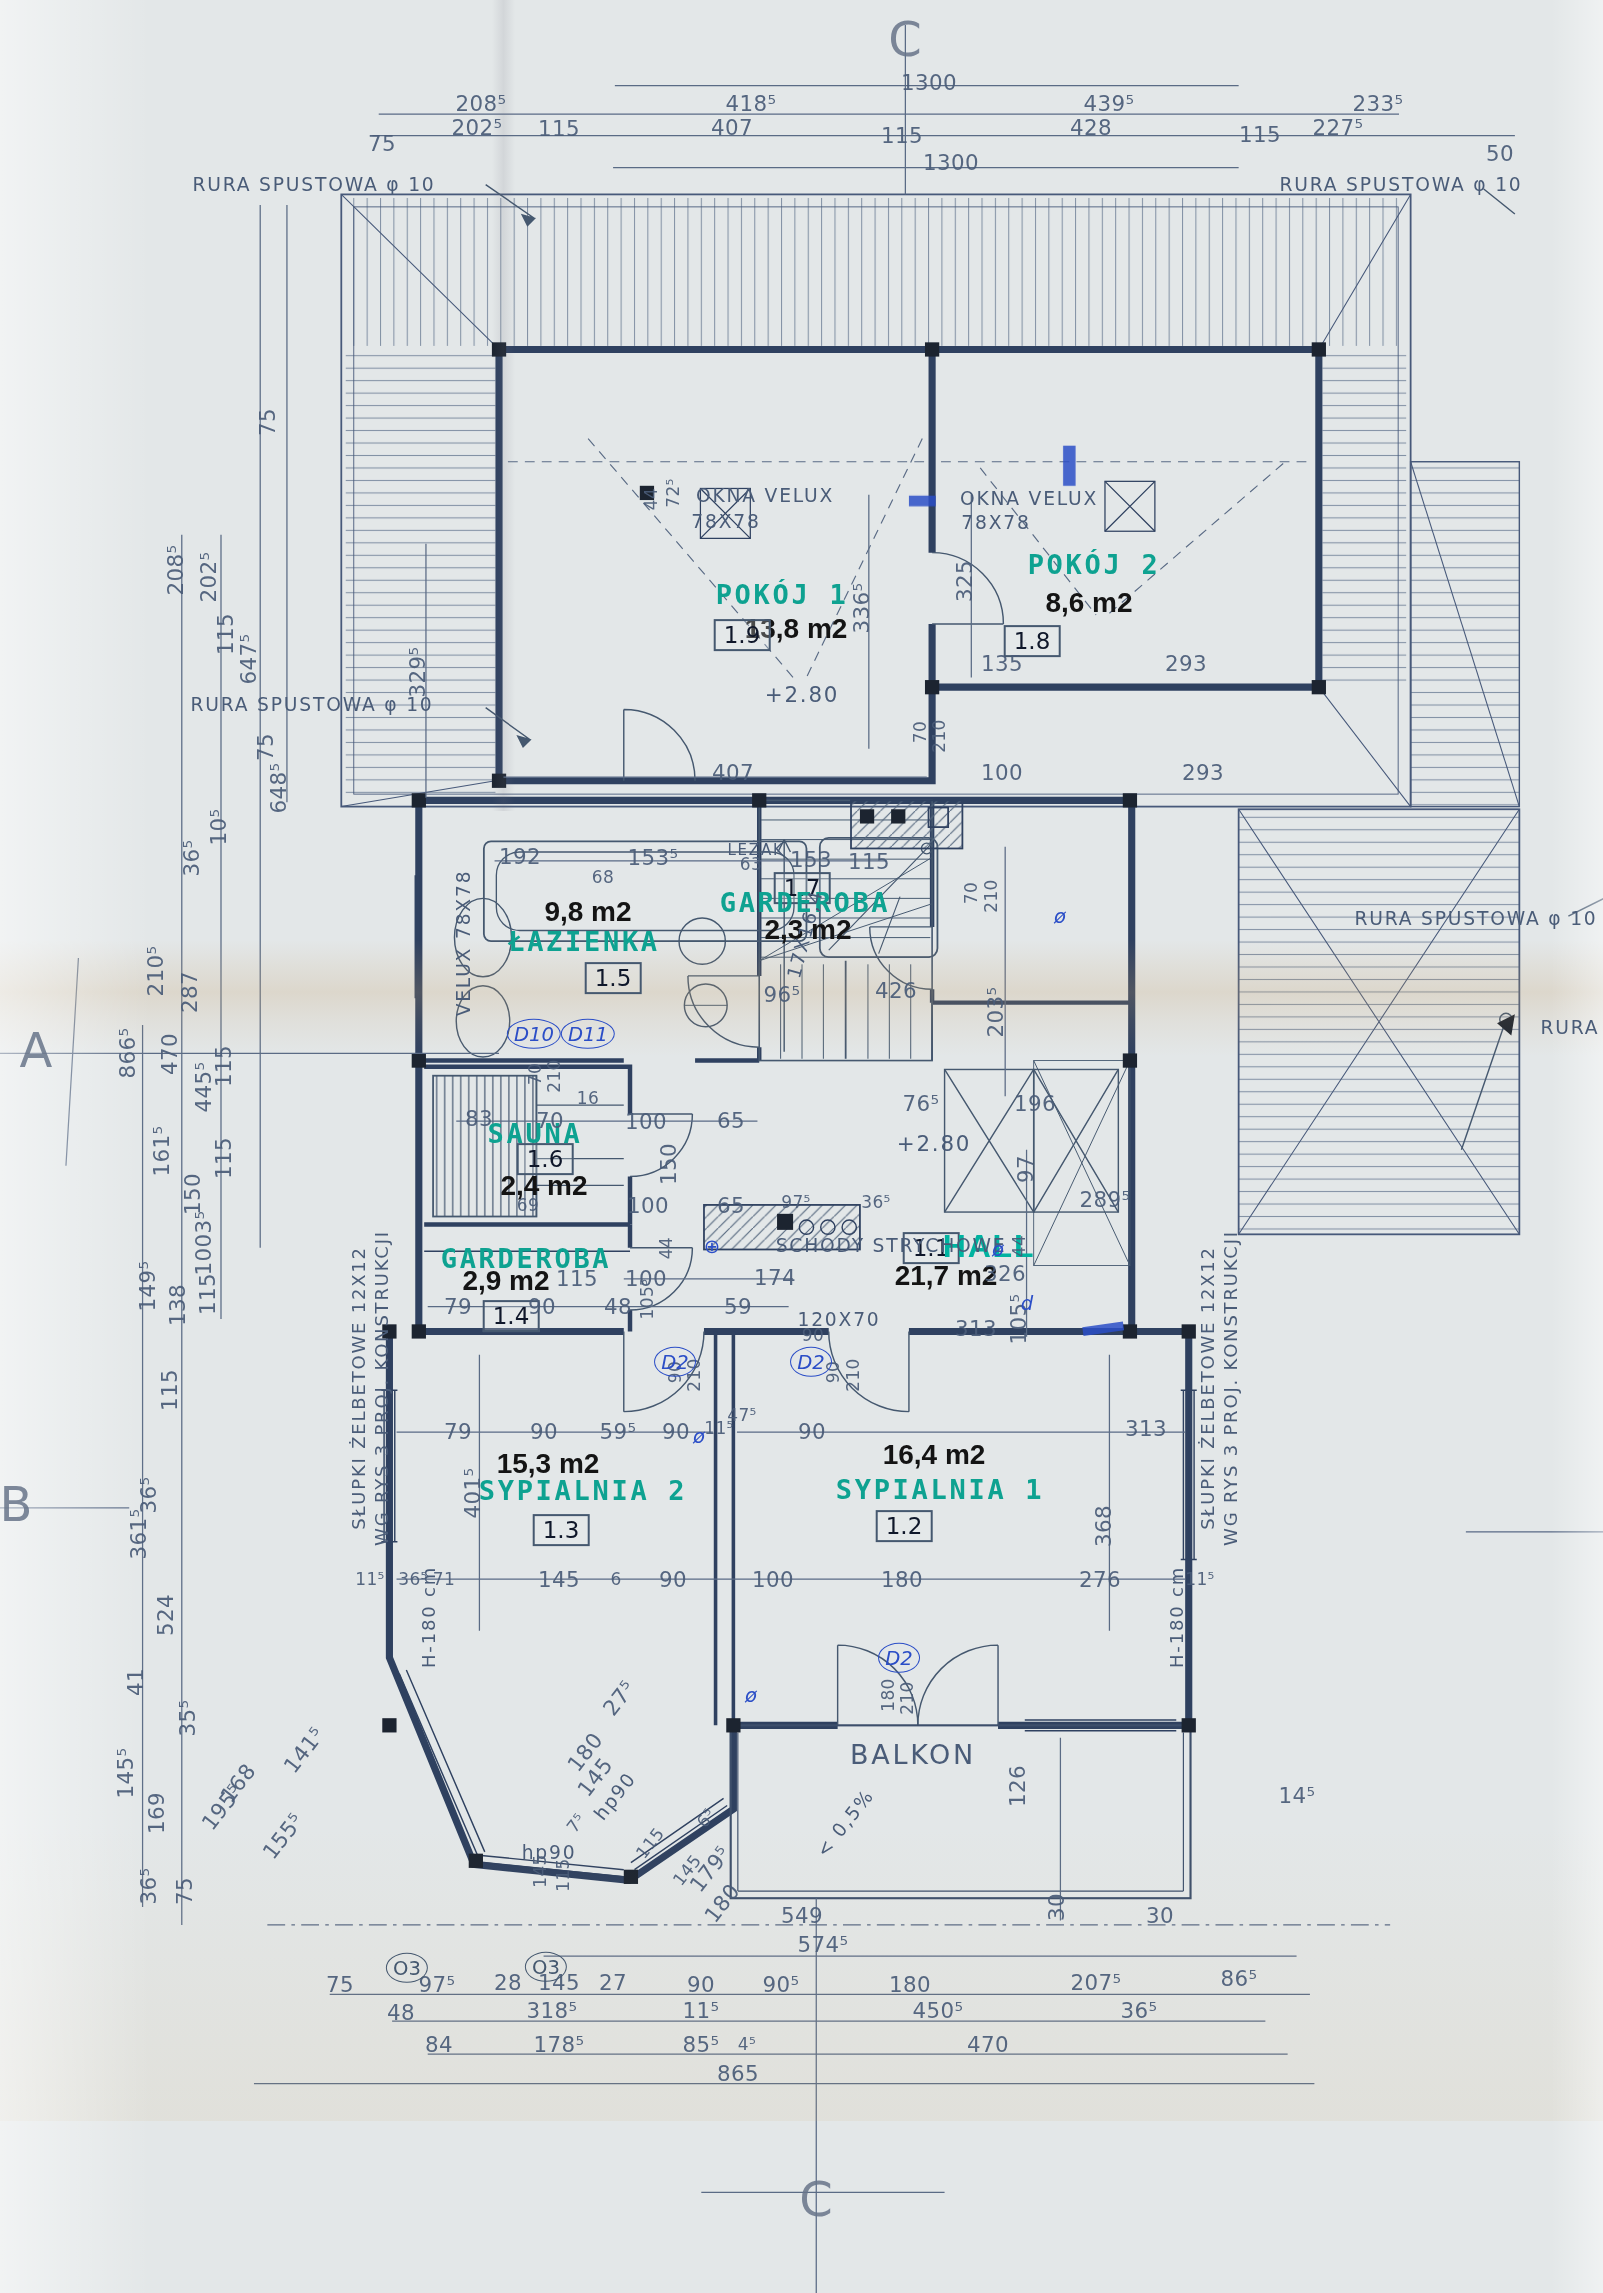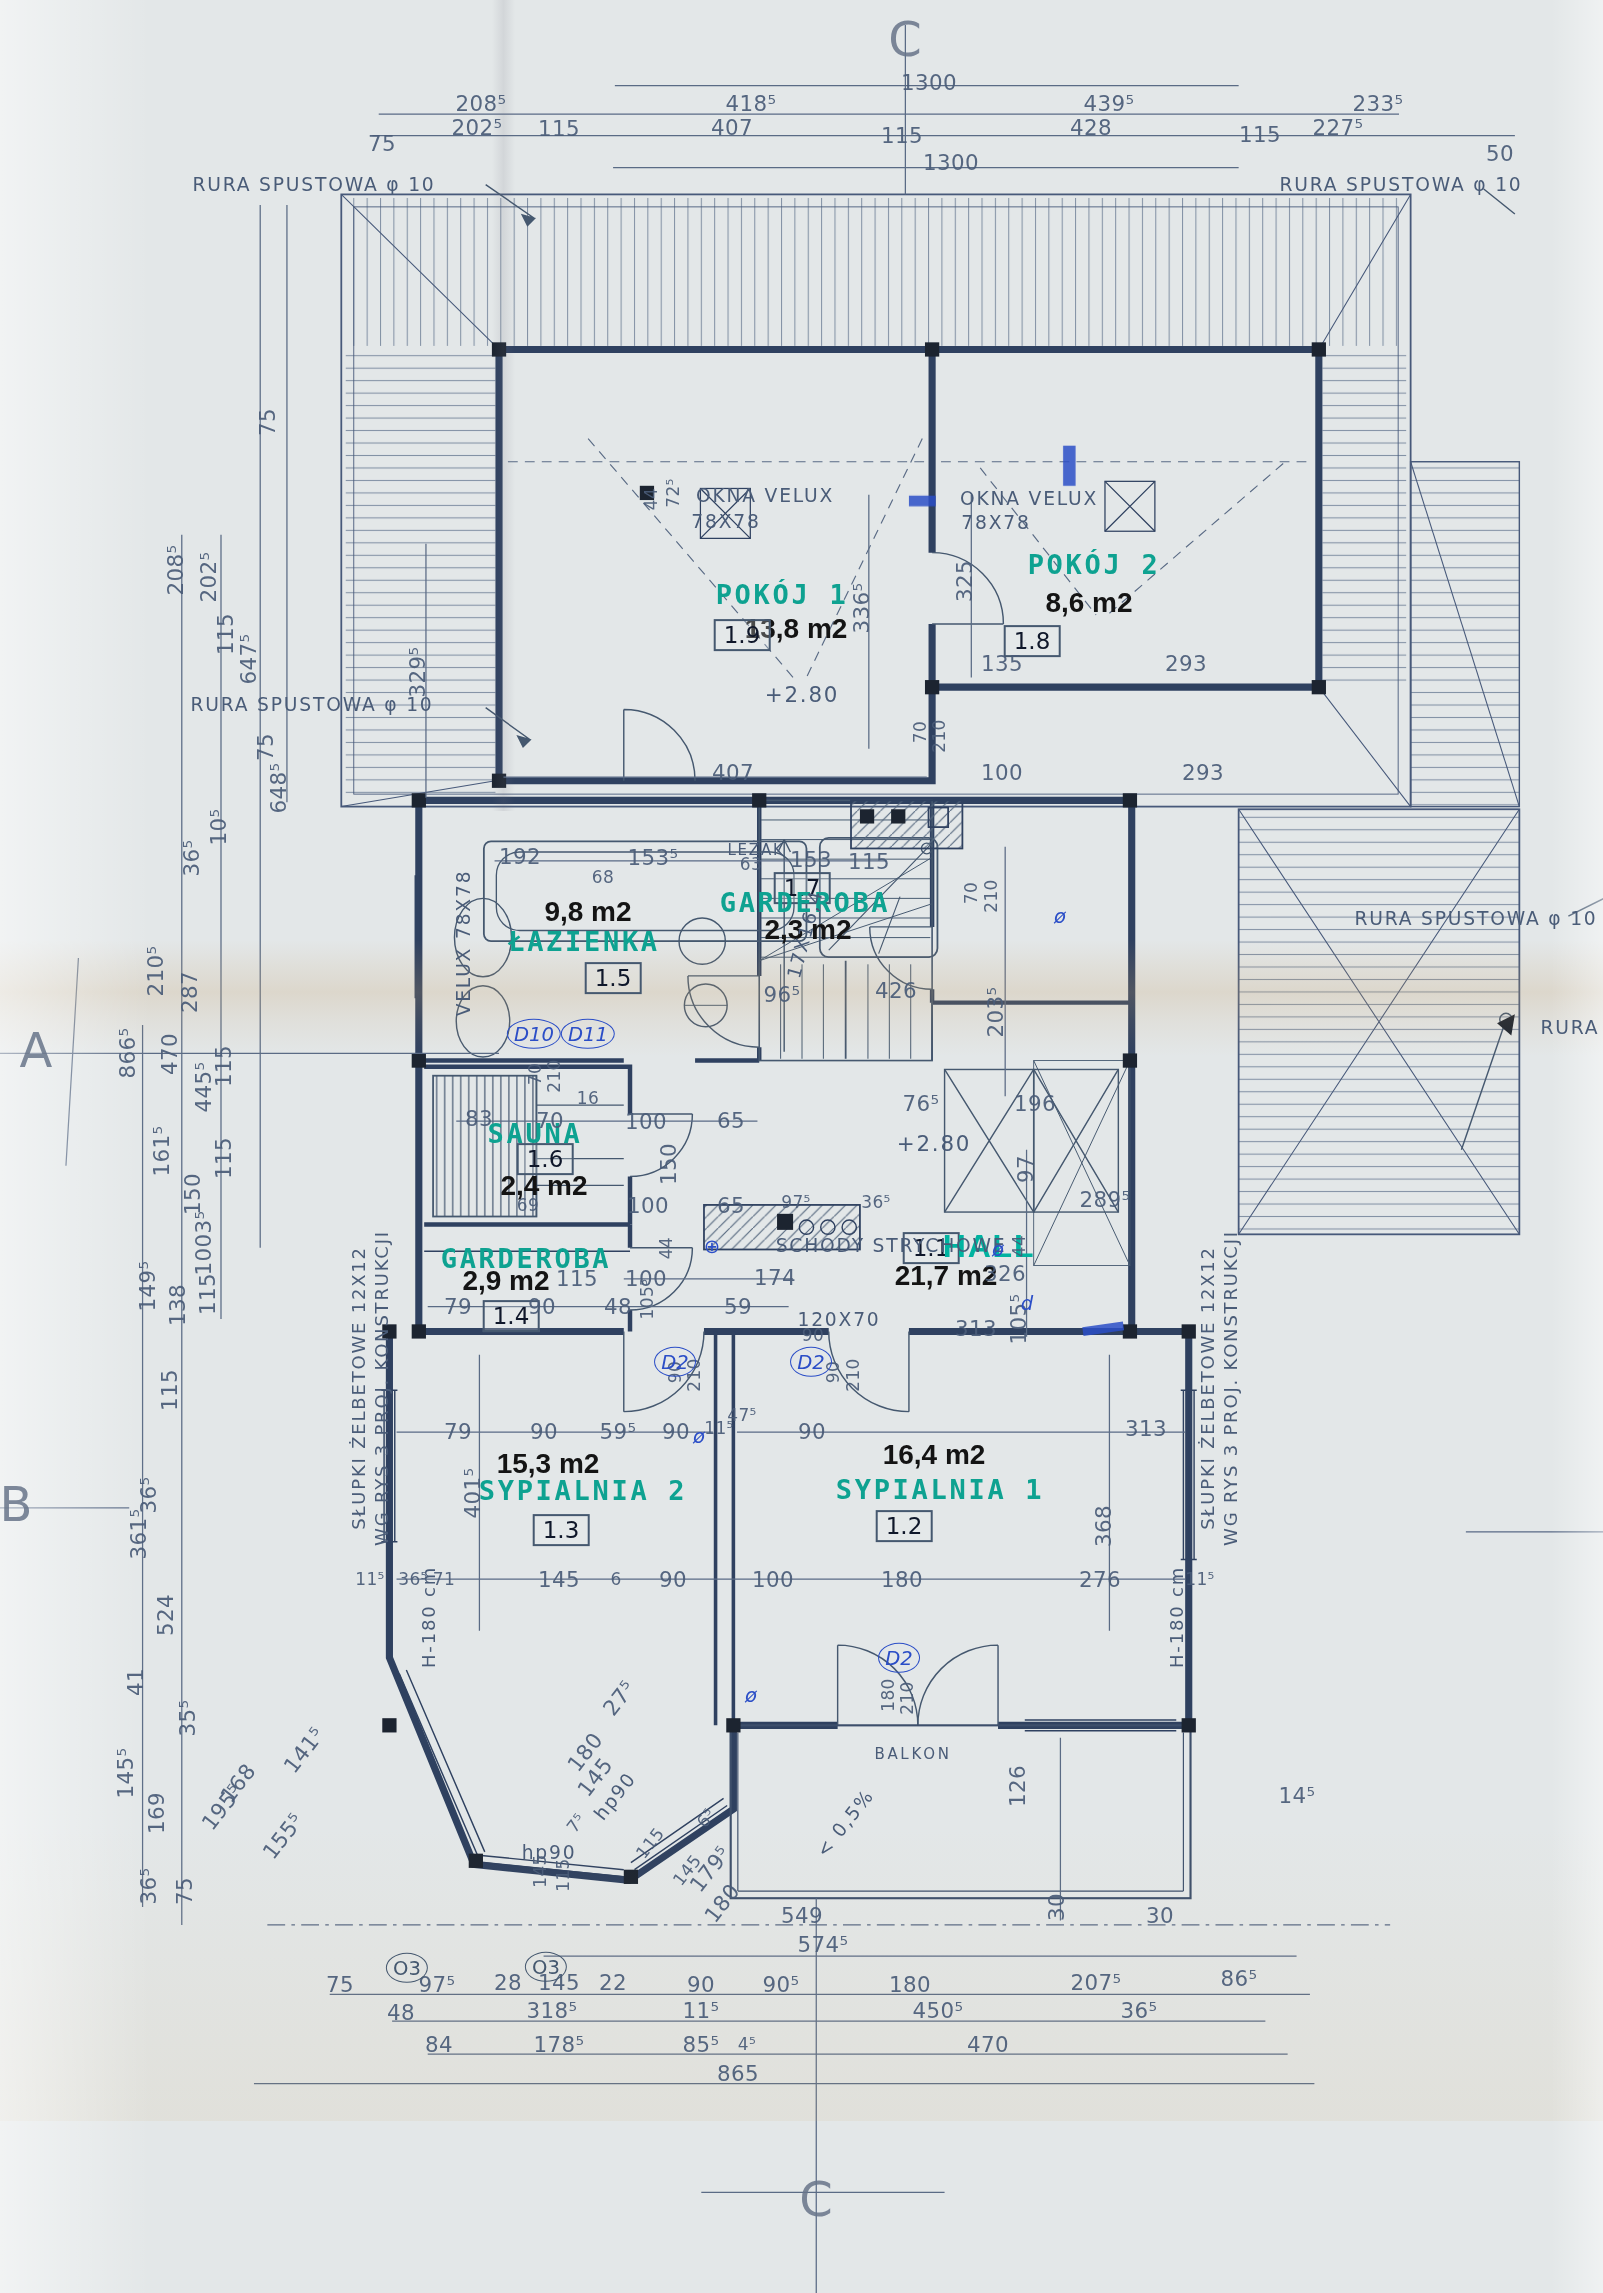--- a/index.html
+++ b/index.html
@@ -290,21 +290,21 @@
 <span class="abs ctr ann" style="left:765px;top:495px;">OKNA VELUX</span>
 <span class="abs ctr ann" style="left:726px;top:521px;">78X78</span>
 <span class="abs ctr ann" style="left:1029px;top:498px;">OKNA VELUX</span>
 <span class="abs ctr ann" style="left:996px;top:522px;">78X78</span>
 <span class="abs ann" style="left:463px;top:943px;transform:translate(-50%,-50%) rotate(-90deg);">VELUX 78X78</span>
 
 <span class="abs ctr ann" style="left:891px;top:1245px;">SCHODY STRYCHOWE</span>
 <span class="abs ctr ann" style="left:839px;top:1319px;">120X70</span>
 <span class="abs ann" style="left:805px;top:934px;transform:translate(-50%,-50%) rotate(-75deg);">17X16,4</span>
 
-<span class="abs ctr ann" style="left:913px;top:1754px;font-size:15px;letter-spacing:2.7px;" ind="">BALKON</span>
+<span class="abs ctr ann" style="left:913px;top:1754px;font-size:27px;letter-spacing:2.7px;" ind="">BALKON</span>
 <span class="abs ann" style="left:845px;top:1823px;transform:translate(-50%,-50%) rotate(-52deg);">&lt; 0,5%</span>
 
 <span class="abs ann" style="left:358px;top:1388px;font-size:18px;transform:translate(-50%,-50%) rotate(-90deg);">SŁUPKI ŻELBETOWE 12X12</span>
 <span class="abs ann" style="left:381px;top:1388px;font-size:18px;transform:translate(-50%,-50%) rotate(-90deg);">WG RYS 3 PROJ. KONSTRUKCJI</span>
 <span class="abs ann" style="left:1207px;top:1388px;font-size:18px;transform:translate(-50%,-50%) rotate(-90deg);">SŁUPKI ŻELBETOWE 12X12</span>
 <span class="abs ann" style="left:1230px;top:1388px;font-size:18px;transform:translate(-50%,-50%) rotate(-90deg);">WG RYS 3 PROJ. KONSTRUKCJI</span>
 
 <span class="abs ctr ann" style="left:756px;top:850px;font-size:15px;">LEŻAK</span>
 <span class="abs ann" style="left:428px;top:1617px;font-size:18px;transform:translate(-50%,-50%) rotate(-90deg);">H-180 cm</span>
 <span class="abs ann" style="left:1176px;top:1617px;font-size:18px;transform:translate(-50%,-50%) rotate(-90deg);">H-180 cm</span>
@@ -381,21 +381,21 @@
       <span class="dim s19" style="left: 687px; top: 1870px; transform: translate(-50%, -50%) rotate(-52deg);">145</span>
       <span class="dim s19" style="left: 650px; top: 1843px; transform: translate(-50%, -50%) rotate(-52deg);">115</span>
       <span class="dim" style="left: 722px; top: 1903px; transform: translate(-50%, -50%) rotate(-52deg);">180</span>
       <span class="dim" style="left: 802px; top: 1915px; transform: translate(-50%, -50%) rotate(0deg);">549</span>
       <span class="dim" style="left: 1160px; top: 1915px; transform: translate(-50%, -50%) rotate(0deg);">30</span>
       <span class="dim" style="left: 823px; top: 1944px; transform: translate(-50%, -50%) rotate(0deg);">574⁵</span>
       <span class="dim" style="left: 340px; top: 1984px; transform: translate(-50%, -50%) rotate(0deg);">75</span>
       <span class="dim" style="left: 437px; top: 1984px; transform: translate(-50%, -50%) rotate(0deg);">97⁵</span>
       <span class="dim" style="left: 508px; top: 1982px; transform: translate(-50%, -50%) rotate(0deg);">28</span>
       <span class="dim" style="left: 559px; top: 1982px; transform: translate(-50%, -50%) rotate(0deg);">145</span>
-      <span class="dim" style="left: 613px; top: 1982px; transform: translate(-50%, -50%) rotate(0deg);">22</span>
+      <span class="dim" style="left: 613px; top: 1982px; transform: translate(-50%, -50%) rotate(0deg);">27</span>
       <span class="dim" style="left: 701px; top: 1984px; transform: translate(-50%, -50%) rotate(0deg);">90</span>
       <span class="dim" style="left: 781px; top: 1984px; transform: translate(-50%, -50%) rotate(0deg);">90⁵</span>
       <span class="dim" style="left: 910px; top: 1984px; transform: translate(-50%, -50%) rotate(0deg);">180</span>
       <span class="dim" style="left: 1096px; top: 1982px; transform: translate(-50%, -50%) rotate(0deg);">207⁵</span>
       <span class="dim" style="left: 1239px; top: 1978px; transform: translate(-50%, -50%) rotate(0deg);">86⁵</span>
       <span class="dim" style="left: 401px; top: 2012px; transform: translate(-50%, -50%) rotate(0deg);">48</span>
       <span class="dim" style="left: 552px; top: 2010px; transform: translate(-50%, -50%) rotate(0deg);">318⁵</span>
       <span class="dim" style="left: 701px; top: 2010px; transform: translate(-50%, -50%) rotate(0deg);">11⁵</span>
       <span class="dim" style="left: 938px; top: 2010px; transform: translate(-50%, -50%) rotate(0deg);">450⁵</span>
       <span class="dim" style="left: 1139px; top: 2010px; transform: translate(-50%, -50%) rotate(0deg);">36⁵</span>

